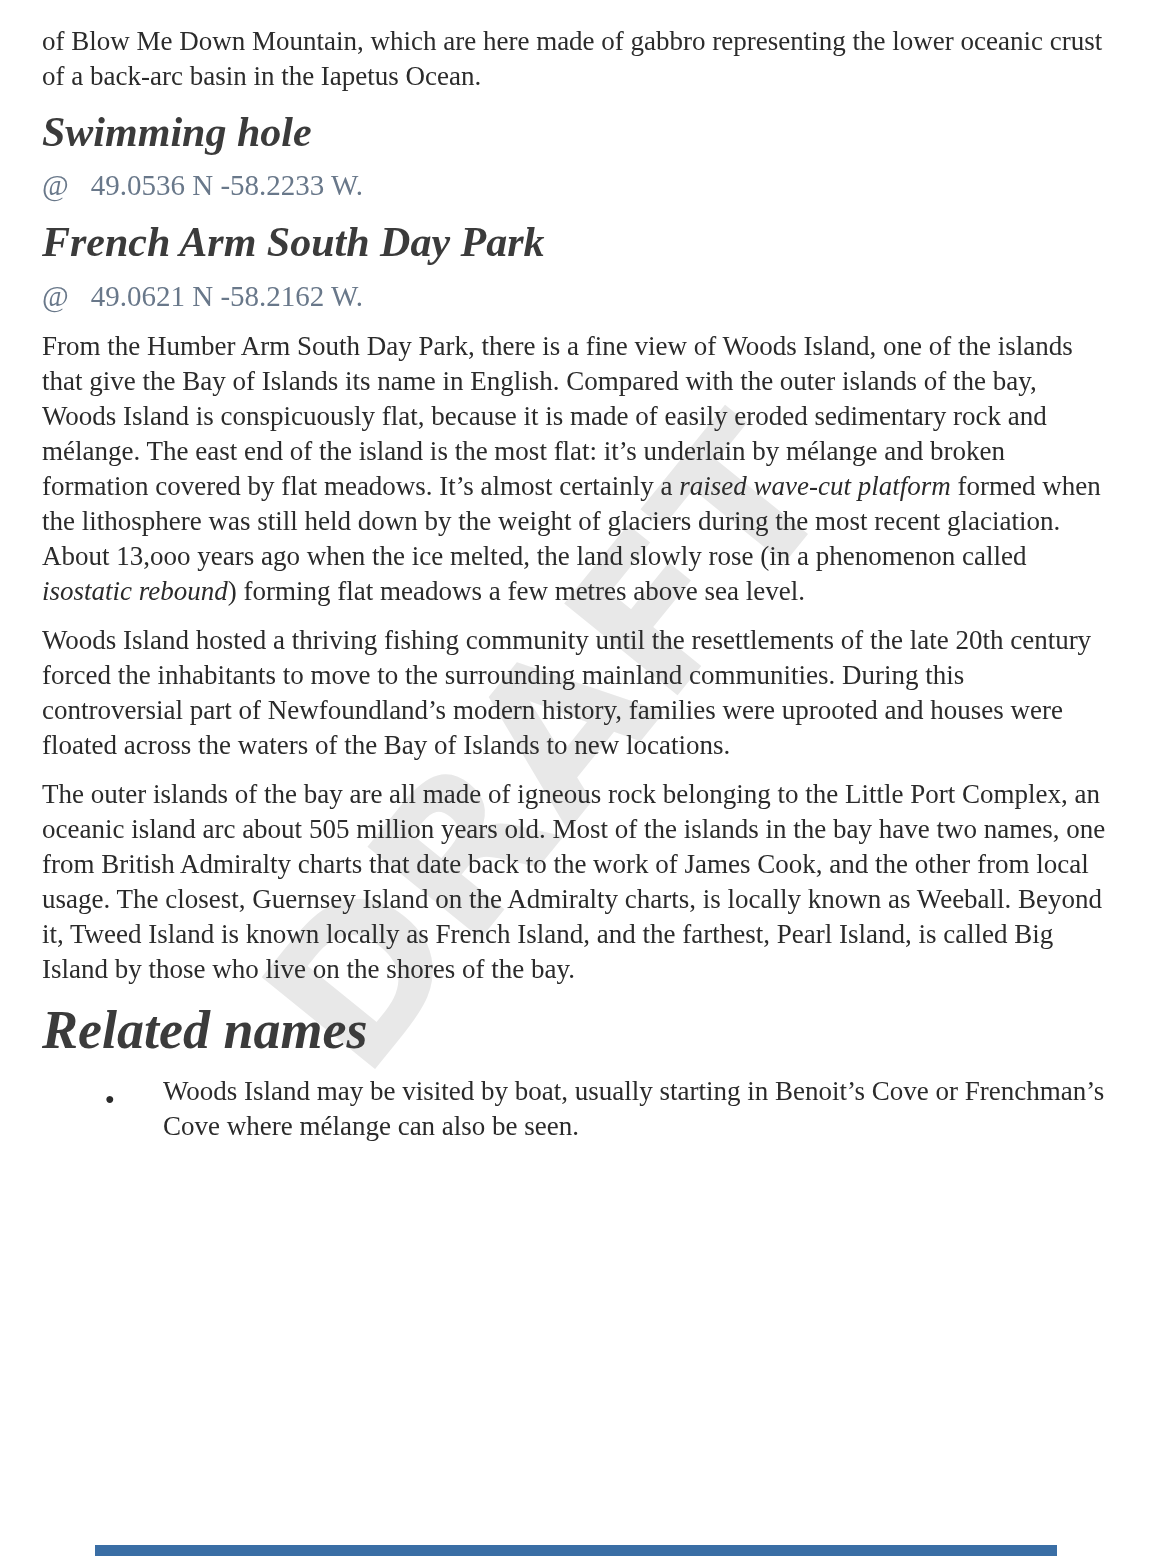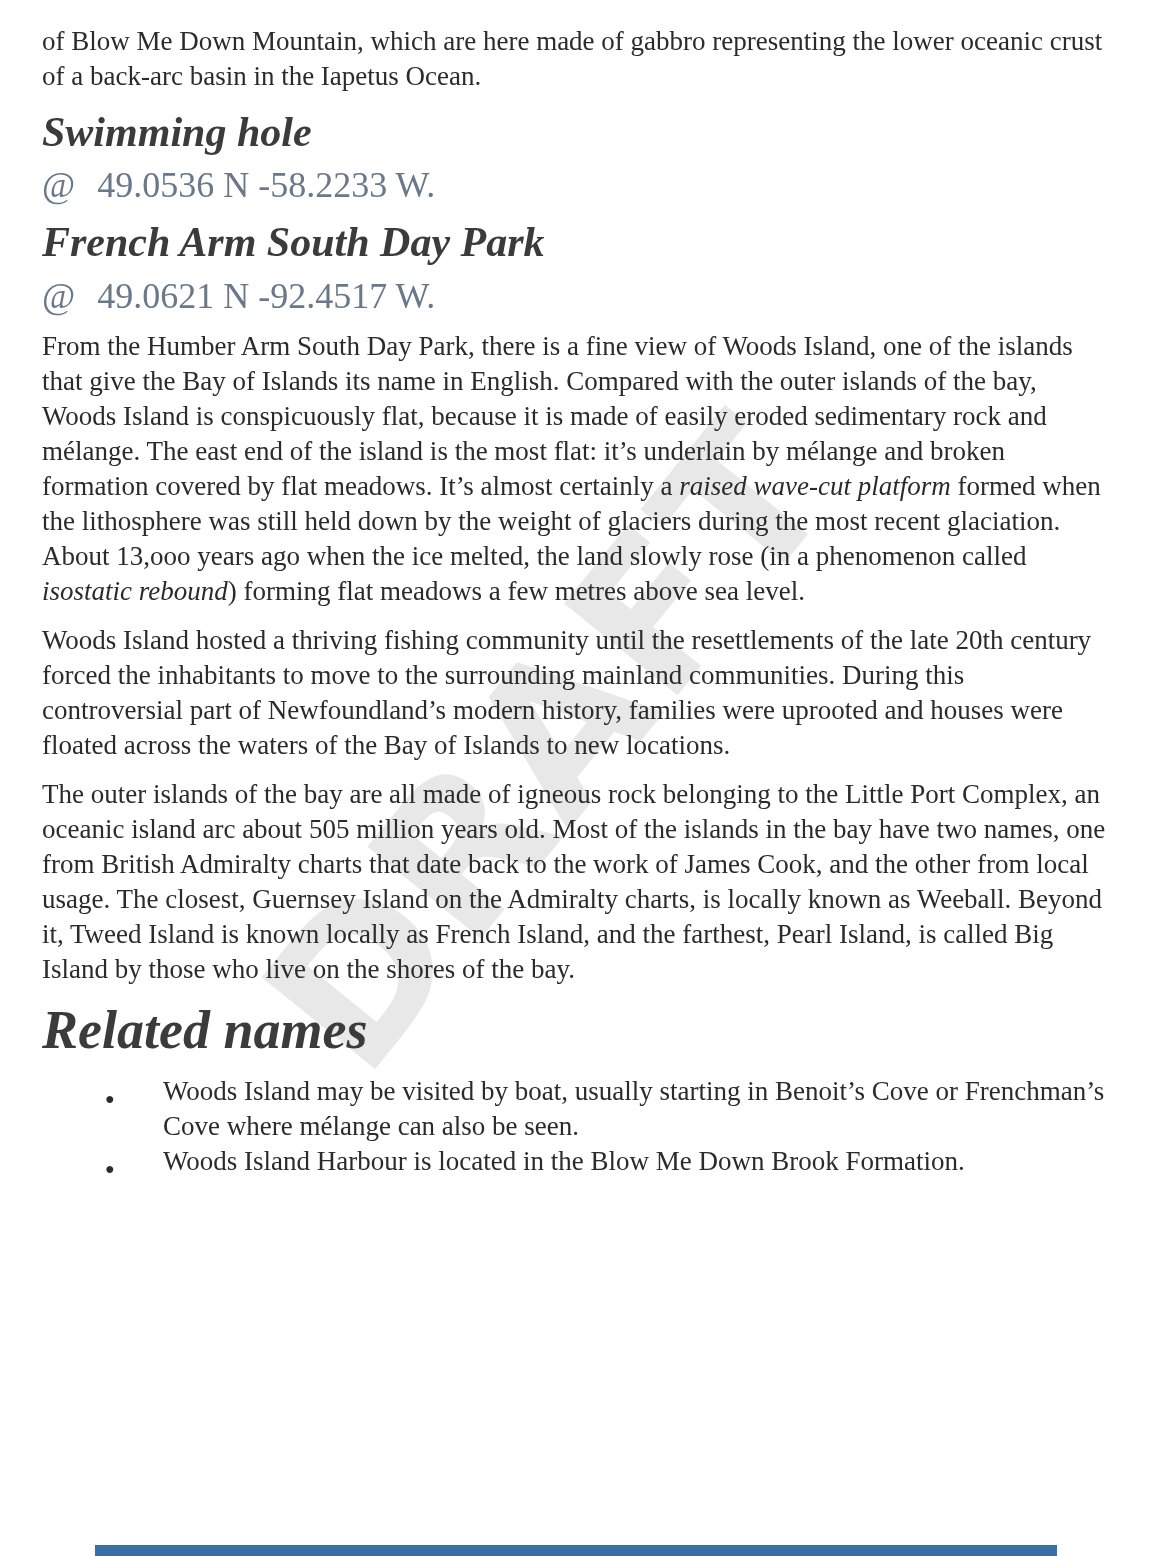--- a/index.html
+++ b/index.html
@@ -57,21 +57,21 @@
   h1.related-heading {
     font-family: "Liberation Serif", serif;
     font-style: italic;
     font-weight: bold;
     color: var(--heading-text);
     font-size: 54px;
     line-height: 1.1;
     margin: 10px 0 14px 0;
   }
   p.coords {
-    font-size: 36px;
+    font-size: 29px;
     line-height: 34px;
     color: var(--coords-color);
     margin: 0 0 16px 0;
   }
   p.coords .at {
     display: inline-block;
     margin-right: 22px;
   }
   ul.related-list {
     margin: 0;
@@ -119,39 +119,38 @@
     <h2 class="section-heading">Swimming hole</h2>
 
     <p class="coords">
       <span class="at">@</span><span>49.0536 N -58.2233 W.</span>
     </p>
 
 
     <h2 class="section-heading">French Arm South Day Park</h2>
 
     <p class="coords">
-      <span class="at">@</span><span>49.0621 N -92.4517 W.</span>
+      <span class="at">@</span><span>49.0621 N -58.2162 W.</span>
     </p>
 
     <p class="body">
       <span>From the Humber Arm South Day Park, there is a fine view of Woods Island, one of the islands that give the Bay of Islands its name in English. Compared with the outer islands of the bay, Woods Island is conspicuously flat, because it is made of easily eroded sedimentary rock and mélange. The east end of the island is the most flat: it’s underlain by mélange and broken formation covered by flat meadows. It’s almost certainly a </span><em>raised wave-cut platform</em><span> formed when the lithosphere was still held down by the weight of glaciers during the most recent glaciation. About 13,ooo years ago when the ice melted, the land slowly rose (in a phenomenon called </span><em>isostatic rebound</em><span>) forming flat meadows a few metres above sea level.</span>
     </p>
 
     <p class="body">
       <span>Woods Island hosted a thriving fishing community until the resettlements of the late 20th century forced the inhabitants to move to the surrounding mainland communities. During this controversial part of Newfoundland’s modern history, families were uprooted and houses were floated across the waters of the Bay of Islands to new locations.</span>
     </p>
 
     <p class="body">
       <span>The outer islands of the bay are all made of igneous rock belonging to the Little Port Complex, an oceanic island arc about 505 million years old. Most of the islands in the bay have two names, one from British Admiralty charts that date back to the work of James Cook, and the other from local usage.  The closest, Guernsey Island on the Admiralty charts, is locally known as Weeball.  Beyond it, Tweed Island is known locally as French Island, and the farthest, Pearl Island, is called Big Island by those who live on the shores of the bay.</span>
     </p>
 
     <h1 class="related-heading">Related names</h1>
 
     <ul class="related-list">
       <li>Woods Island may be visited by boat, usually starting in Benoit’s Cove or Frenchman’s Cove where mélange can also be seen.</li>
-      <li>Woods Island Harbour is located in the Blow Me Down Brook Formation.</li>
     </ul>
 
   </div>
 
   <div class="bottom-bar"></div>
 
 </div>
 
 </body></html>

